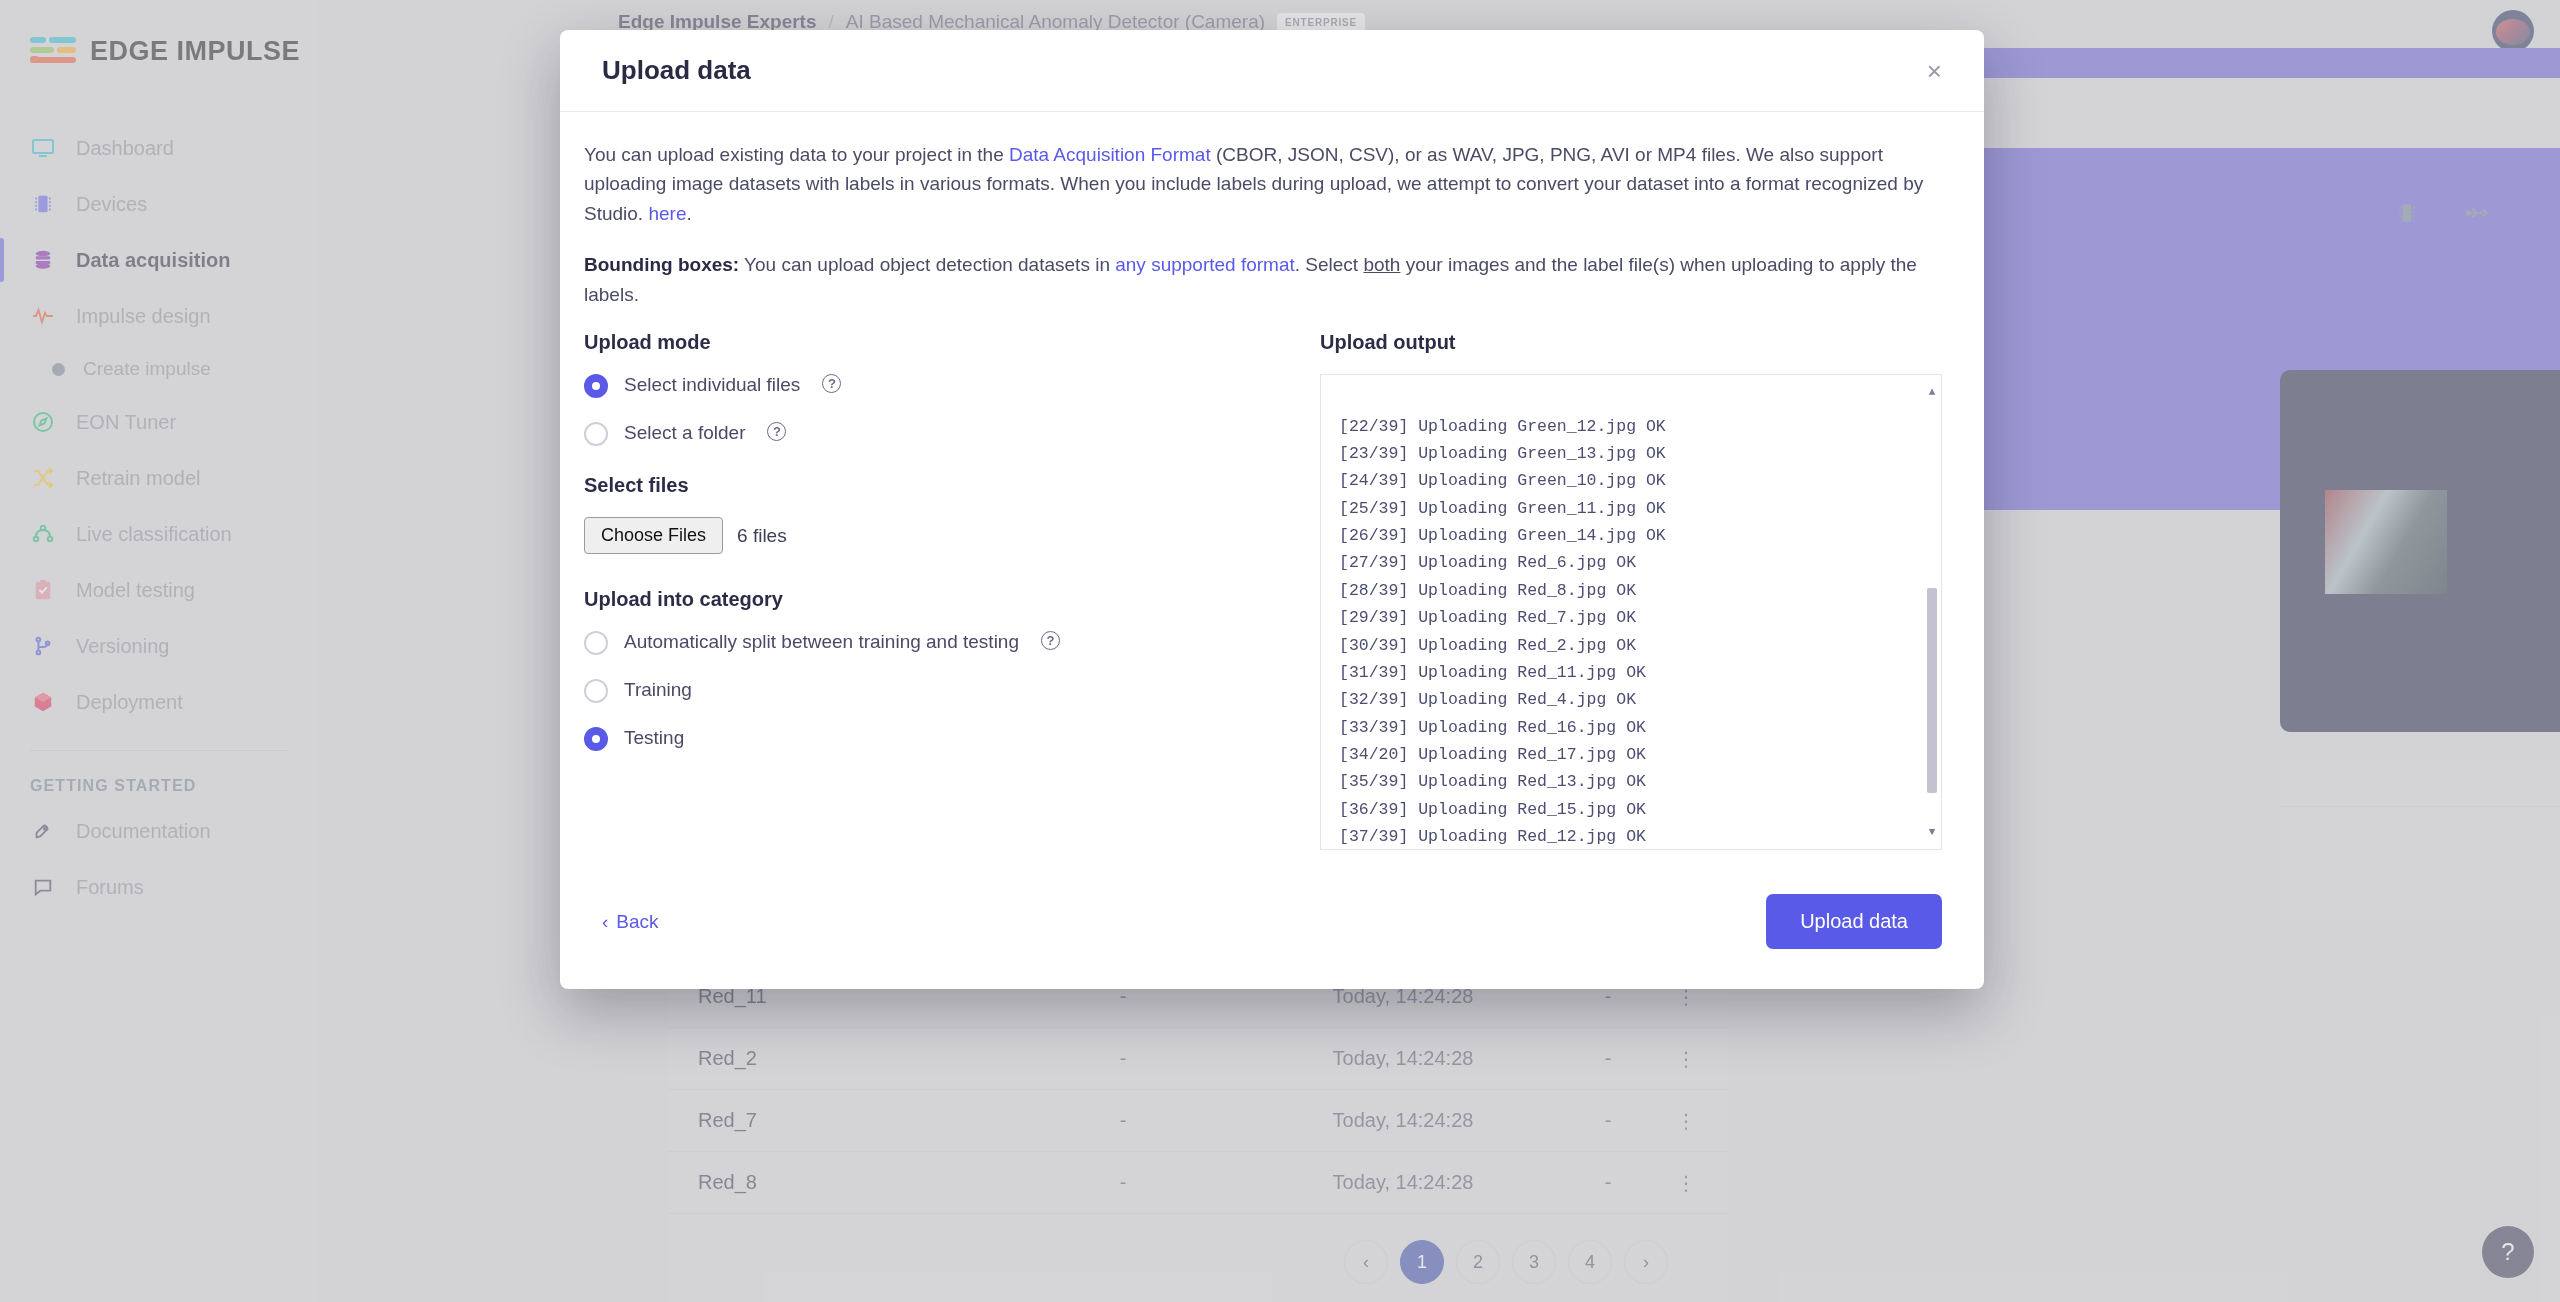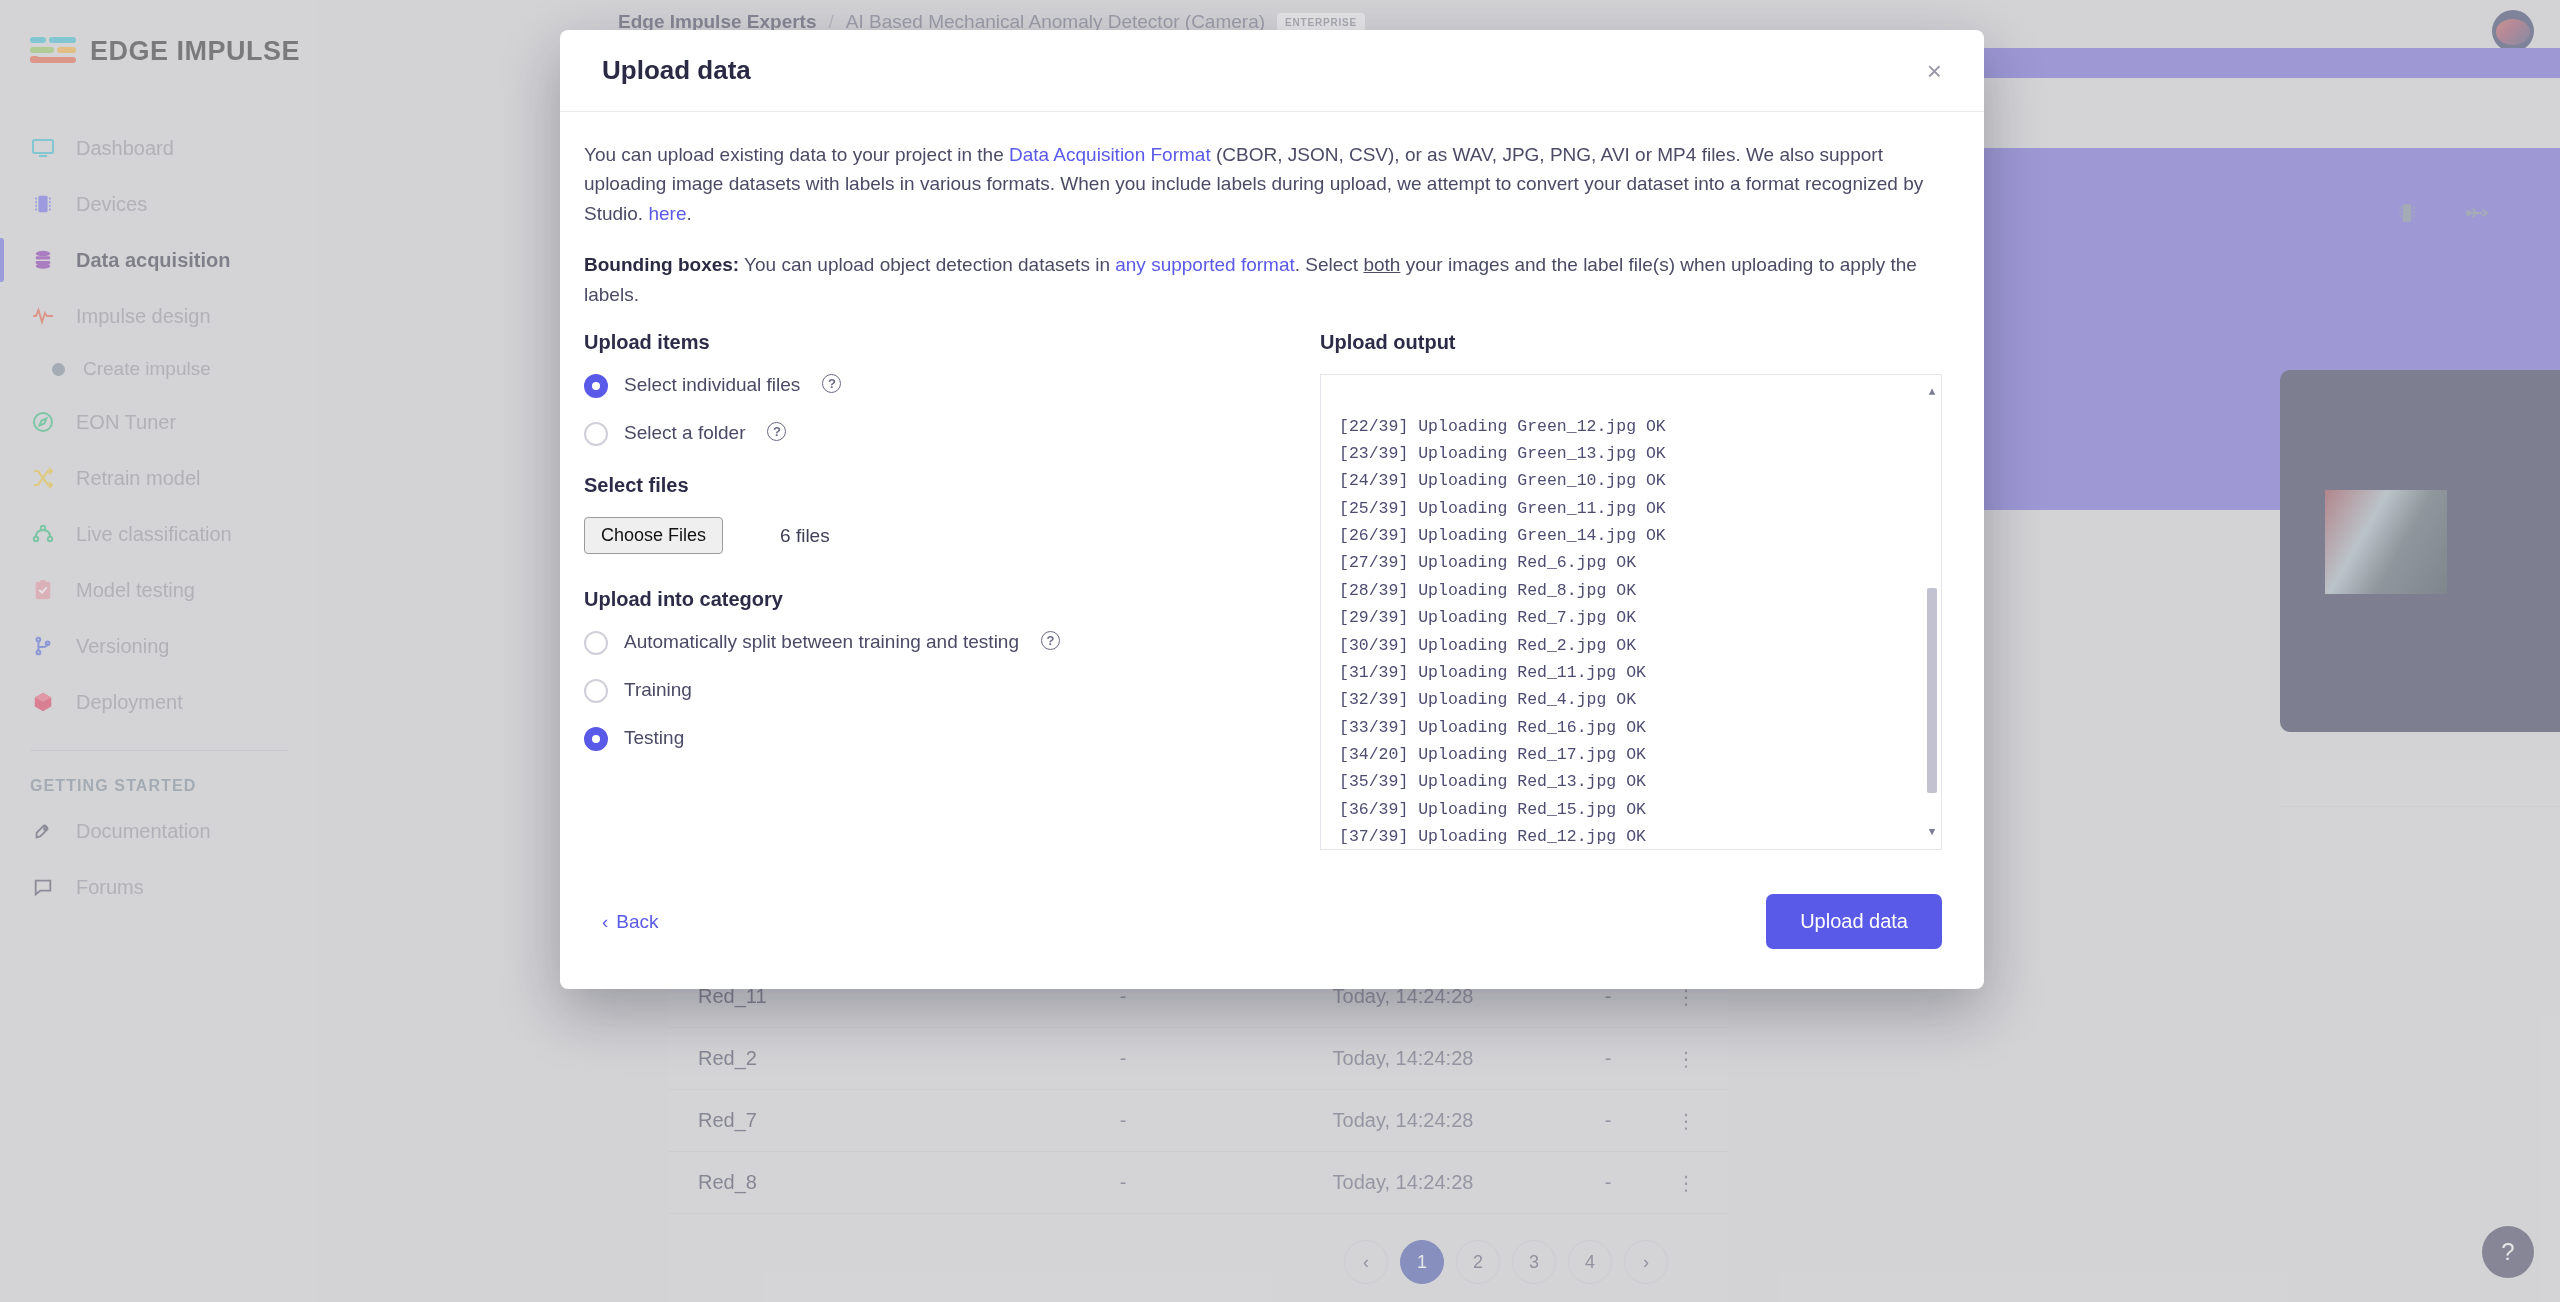--- a/index.html
+++ b/index.html
@@ -193,21 +193,21 @@
     width: 19px; height: 19px; border: 1.6px solid #6b6b86; border-radius: 50%;
     font-size: 13px; color: #6b6b86; display: inline-flex;
     align-items: center; justify-content: center; margin-left: 6px; font-weight: bold;
   }
   .files-row { display: flex; align-items: center; gap: 14px; margin-bottom: 34px; }
   .choose-btn {
     border: 1px solid #9b9b9b; background: #efefef; border-radius: 4px;
     padding: 7px 16px; font-size: 18px; color: #111;
     font-family: "Liberation Sans", sans-serif;
   }
-  .files-count { font-size: 19px; color: #3e3e57; margin-left: 43px; }
+  .files-count { font-size: 19px; color: #3e3e57; }
 
   .console {
     background: #fff; border: 1px solid #e4e4ec;
     height: 476px; padding: 10px 14px 10px 18px; overflow: hidden;
     position: relative; font-family: "Liberation Mono", monospace;
     font-size: 16.5px; line-height: 1.66; color: #4d4d72;
   }
   .console .fade { color: #b9b9cb; }
   .scroll-track {
     position: absolute; right: 3px; top: 8px; bottom: 8px; width: 12px;
@@ -578,21 +578,21 @@
         <span>You can upload existing data to your project in the </span><a href="#">Data Acquisition Format</a><span> (CBOR, JSON, CSV), or as WAV, JPG, PNG, AVI or MP4 files. We also support uploading image datasets with labels in various formats. When you include labels during upload, we attempt to convert your dataset into a format recognized by Studio. </span><a href="#">here</a><span>.</span>
       </div>
 
       <div class="para">
         <b>Bounding boxes:</b><span> You can upload object detection datasets in </span><a href="#">any supported format</a><span>. Select </span><u>both</u><span> your images and the label file(s) when uploading to apply the labels.</span>
       </div>
 
       <div class="cols">
 
         <div class="col-left">
-          <div class="sec-title">Upload items</div>
+          <div class="sec-title">Upload mode</div>
 
           <div class="radio-row">
             <span class="radio on"></span>
             <span class="radio-label">Select individual files</span>
             <span class="qmark">?</span>
           </div>
 
           <div class="radio-row">
             <span class="radio"></span>
             <span class="radio-label">Select a folder</span>

